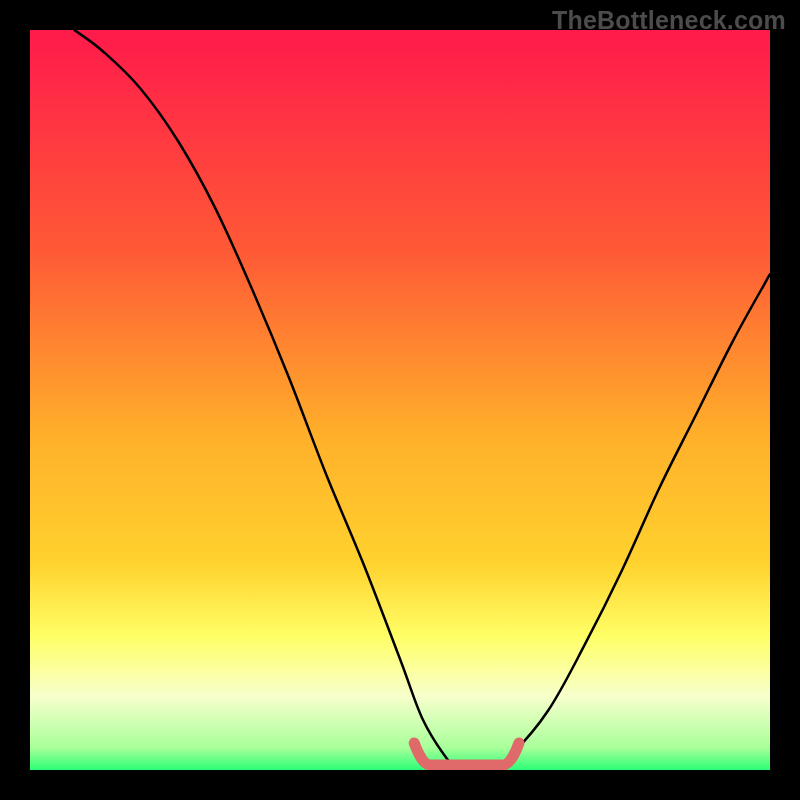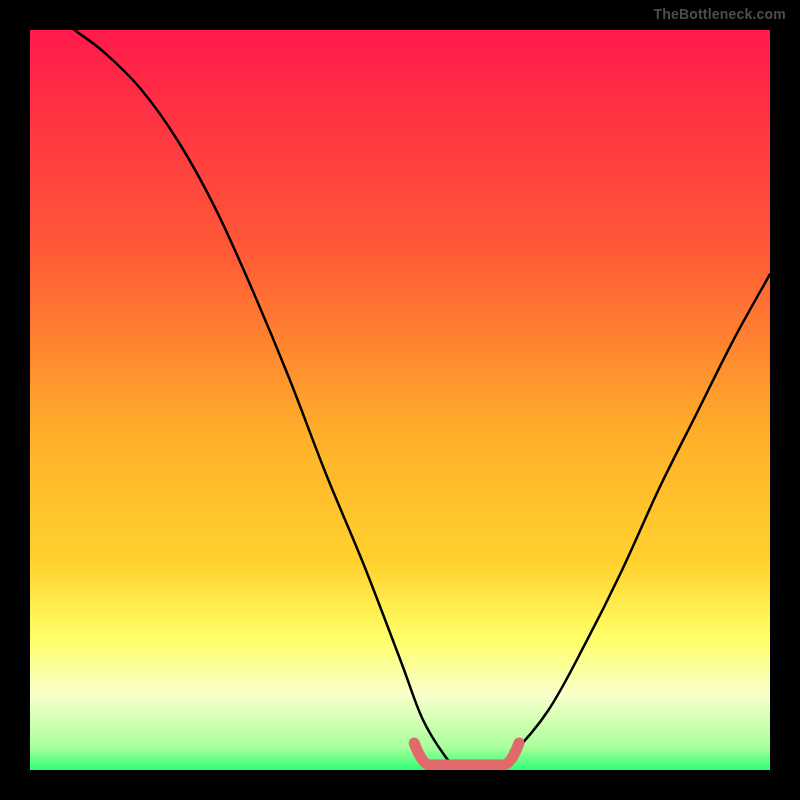--- a/index.html
+++ b/index.html
@@ -14,21 +14,21 @@
   .frame {
     position: relative;
     width: 800px;
     height: 800px;
     background: #000;
   }
   .watermark {
     position: absolute;
     top: 6px;
     right: 14px;
-    font-size: 14px;
+    font-size: 25px;
     font-weight: 600;
     color: #4c4c4c;
     letter-spacing: 0.2px;
     z-index: 5;
   }
   .plot-area {
     position: absolute;
     left: 30px;
     top: 30px;
     width: 740px;

